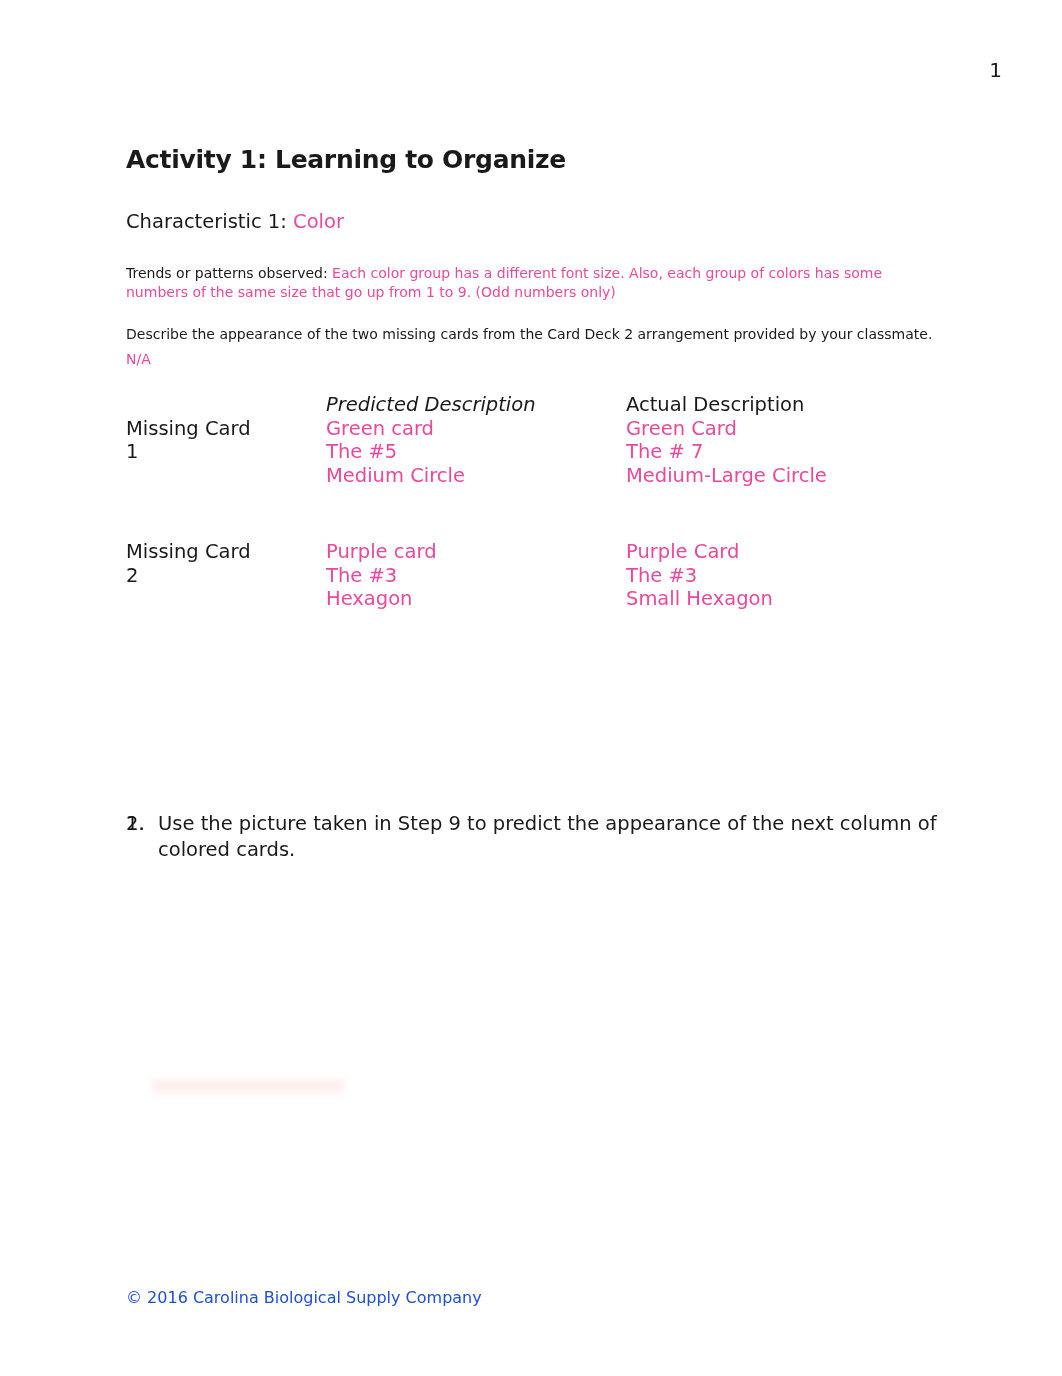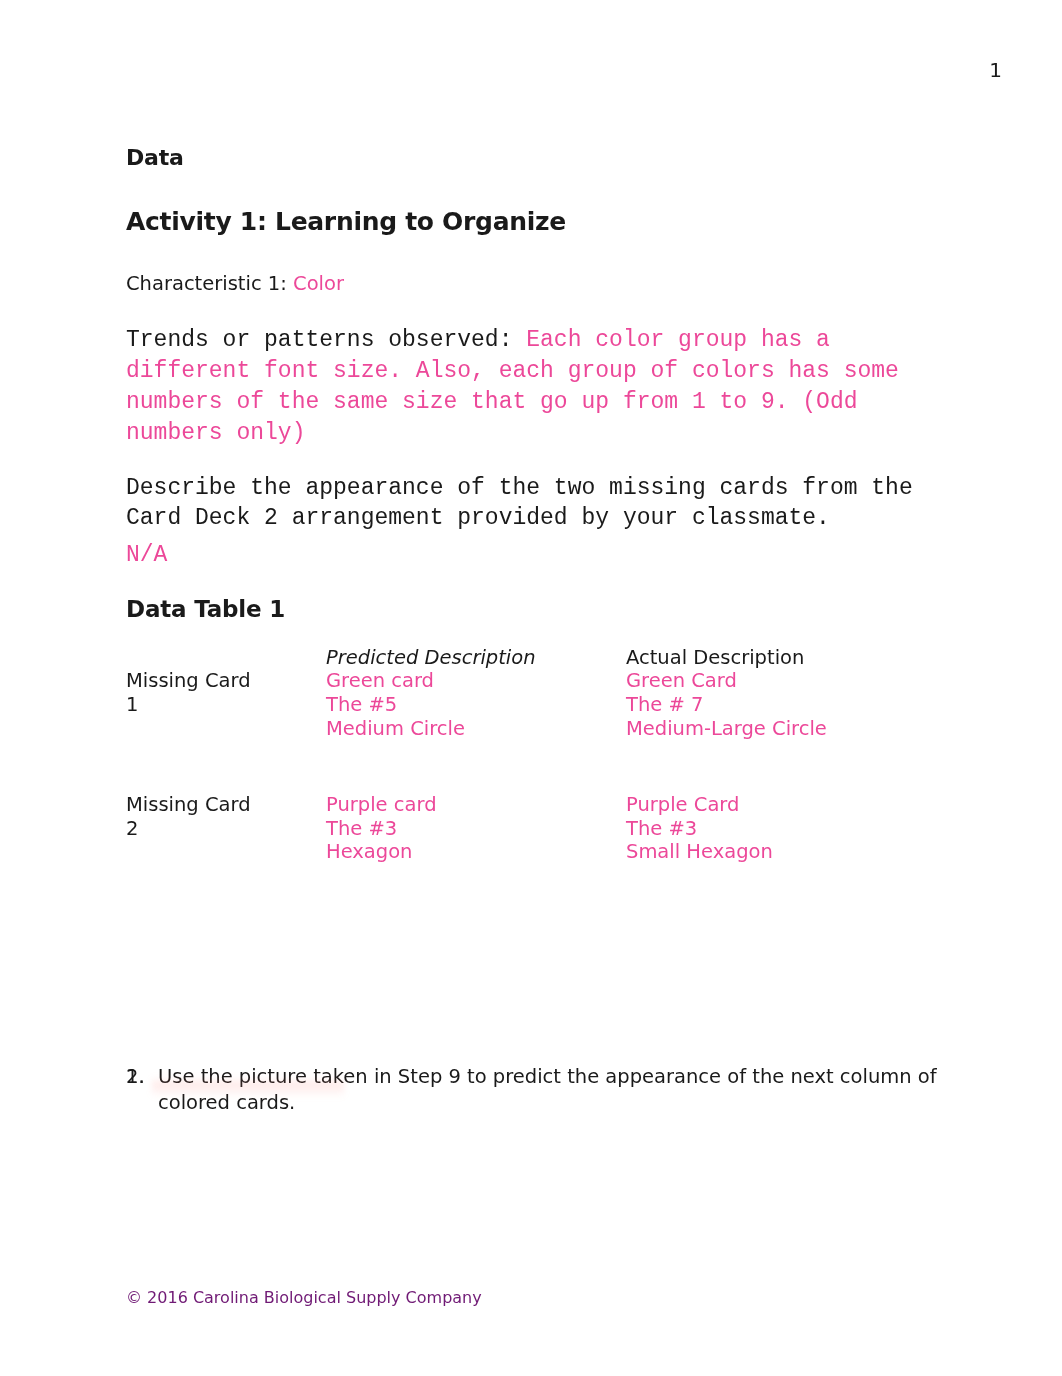--- a/index.html
+++ b/index.html
@@ -64,24 +64,23 @@
     line-height: 1.25;
     letter-spacing: -0.2px;
   }
 
   p.body-line {
     font-size: 19.5px;
     line-height: 1.36;
     margin: 0 0 28px 0;
   }
   p.body-block {
-    font-size: 23px;
+    font-size: 14px;
     line-height: 1.34;
     margin: 0 0 24px 0;
-    font-family: Liberation Mono, monospace;
   }
   p.tight {
     margin-bottom: 6px;
   }
 
   .red {
     color: #ec4899;
   }
 
   
@@ -161,54 +160,52 @@
     filter: blur(3px);
     pointer-events: none;
   }
 
   
   .footer {
     position: absolute;
     left: 126px;
     top: 1288px;
     font-size: 16px;
-    color: #701a75;
+    color: #1d4ed8;
     line-height: 1.3;
   }
 </style>
 </head>
 <body>
 
 <div class="page">
 
   <div class="page-number">1</div>
 
   <div class="content">
 
-    <h1 class="doc-heading">Data</h1>
 
     <h2 class="activity-heading">Activity 1: Learning to Organize</h2>
 
     <p class="body-line">
       <span>Characteristic 1: </span><span class="red">Color</span>
     </p>
 
 
     <p class="body-block">
       <span>Trends or patterns observed: </span><span class="red">Each color group has a different font size. Also, each group of colors has some numbers of the same size that go up from 1 to 9. (Odd numbers only)</span>
     </p>
 
     <p class="body-block tight">
       <span>Describe the appearance of the two missing cards from the Card Deck 2 arrangement provided by your classmate.</span>
     </p>
     <p class="body-block">
       <span class="red">N/A</span>
     </p>
 
-    <h2 class="table-heading">Data Table 1</h2>
 
     <table class="data-table">
       <thead>
         <tr>
           <th class="col-label"></th>
           <th class="col-pred hdr-pred">Predicted Description</th>
           <th class="col-act hdr-act">Actual Description</th>
         </tr>
       </thead>
       <tbody>

